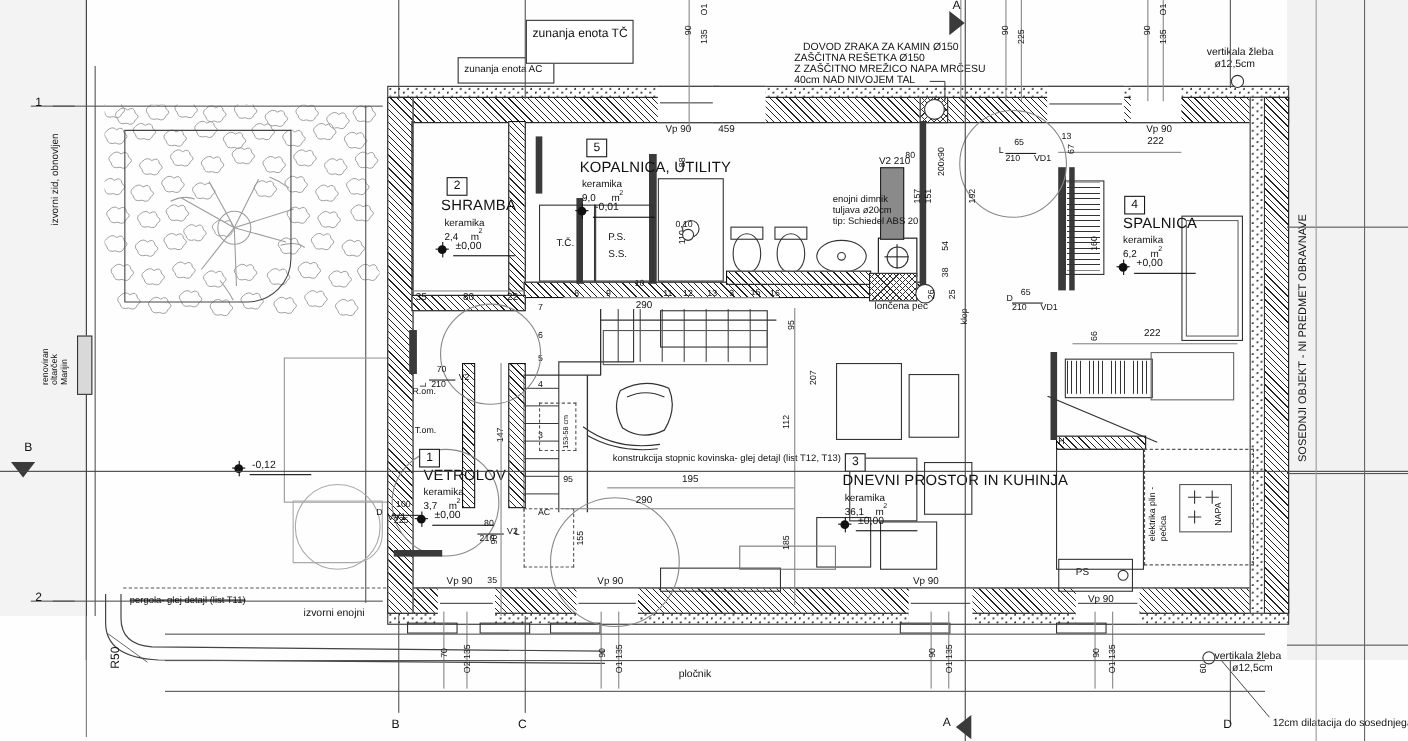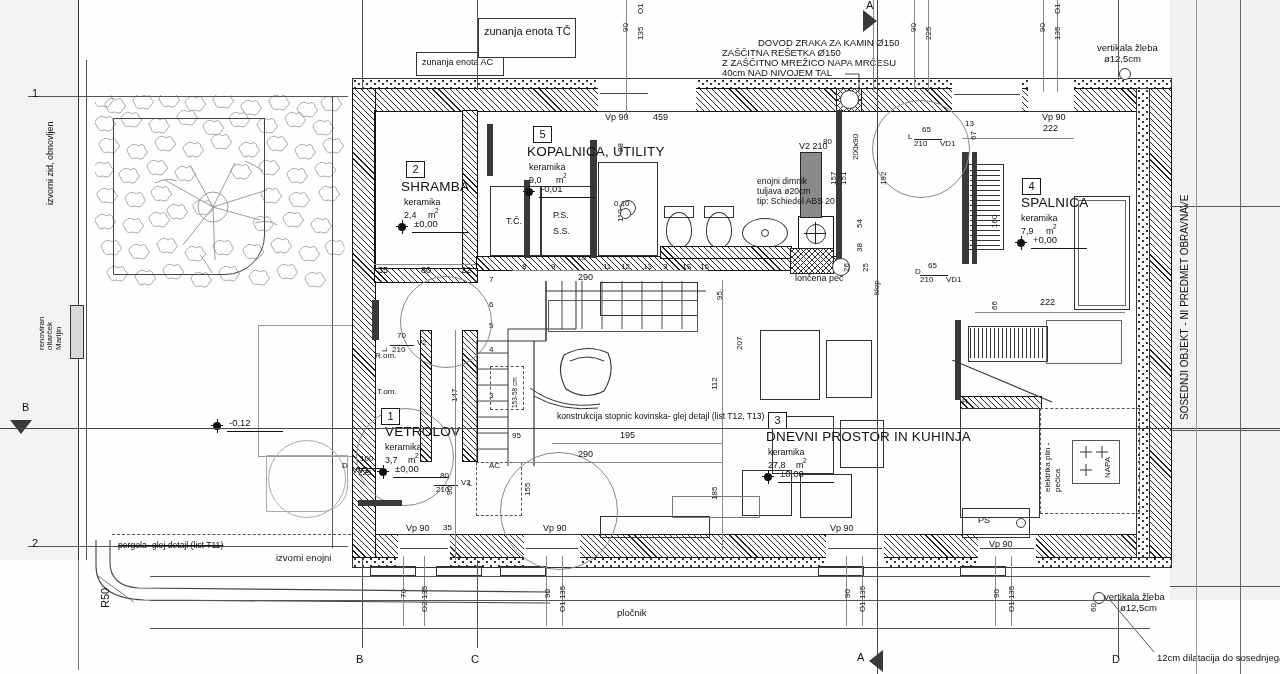--- a/index.html
+++ b/index.html
@@ -422,46 +422,46 @@
     <div class="cr"></div>
     <div class="cv"></div>
     <div class="ln"></div>
     <div class="tl">±0,00</div>
   </div>
   <div class="txt dim" style="left:352px;top:466px;">VV1</div>
 
   <div class="tag" style="left:768px;top:412px;">3</div>
   <div class="txt roomname" style="left:766px;top:430px;">DNEVNI PROSTOR IN KUHINJA</div>
   <div class="txt roomsub" style="left:768px;top:448px;">keramika</div>
-  <div class="txt roomsub" style="left:768px;top:461px;">27,8</div>
+  <div class="txt roomsub" style="left:768px;top:461px;">36,1</div>
   <div class="txt roomsub" style="left:796px;top:461px;">m</div>
   <div class="txt" style="left:803px;top:458px;font-size:6.5px;">2</div>
   <div class="lvl" style="left:764px;top:469px;">
     <div class="dot"></div>
     <div class="cr"></div>
     <div class="cv"></div>
     <div class="ln"></div>
     <div class="tl">±0,00</div>
   </div>
 
   <div class="tag" style="left:1022px;top:178px;">4</div>
   <div class="txt roomname" style="left:1021px;top:196px;">SPALNICA</div>
   <div class="txt roomsub" style="left:1021px;top:214px;">keramika</div>
-  <div class="txt roomsub" style="left:1021px;top:227px;">7,9</div>
+  <div class="txt roomsub" style="left:1021px;top:227px;">6,2</div>
   <div class="txt roomsub" style="left:1046px;top:227px;">m</div>
   <div class="txt" style="left:1053px;top:224px;font-size:6.5px;">2</div>
   <div class="lvl" style="left:1017px;top:235px;">
     <div class="dot"></div>
     <div class="cr"></div>
     <div class="cv"></div>
     <div class="ln"></div>
     <div class="tl">+0,00</div>
   </div>
 
-  <div class="txt note10" style="left:722px;top:38px;padding-left:36px;">DOVOD ZRAKA ZA KAMIN Ø150</div>
+  <div class="txt note10" style="left:694px;top:38px;padding-left:36px;">DOVOD ZRAKA ZA KAMIN Ø150</div>
   <div class="txt note10" style="left:722px;top:48px;">ZAŠČITNA REŠETKA Ø150</div>
   <div class="txt note10" style="left:722px;top:58px;">Z ZAŠČITNO MREŽICO NAPA MRČESU</div>
   <div class="txt note10" style="left:722px;top:68px;">40cm NAD NIVOJEM TAL</div>
   <div class="abs" style="left:845px;top:72px;width:26px;height:22px;">
     <svg width="26" height="22" viewBox="0 0 26 22">
       <path d="M0 2 L14 2 L14 20" stroke="#333" stroke-width="0.9" fill="none"></path>
     </svg>
   </div>
 
   <div class="txt note" style="left:757px;top:177px;">enojni dimnik</div>

